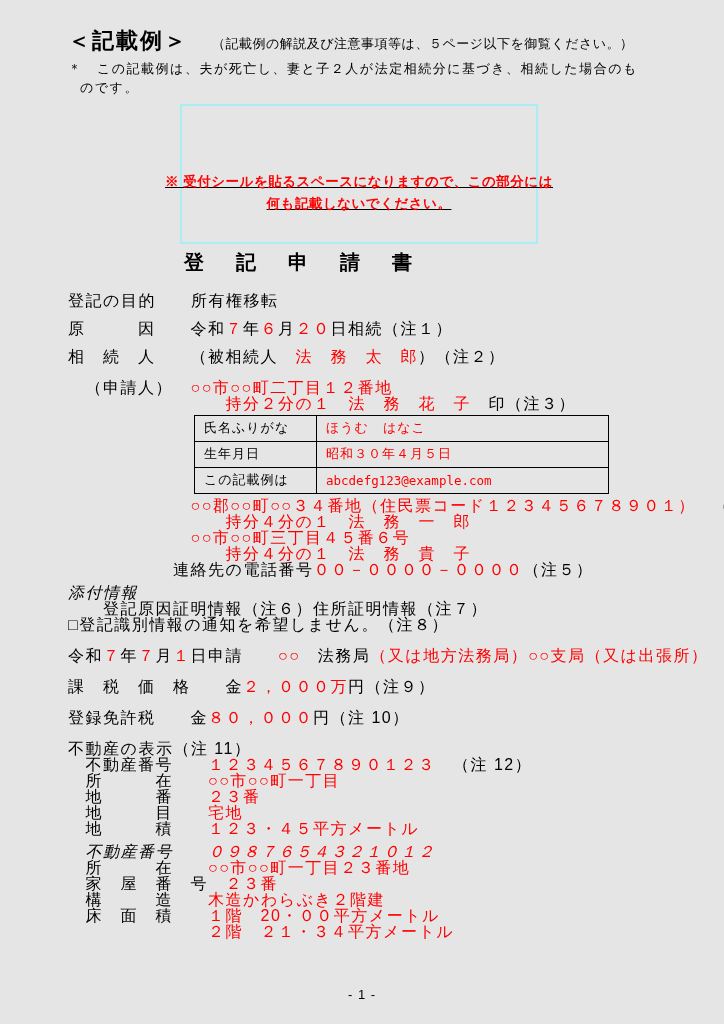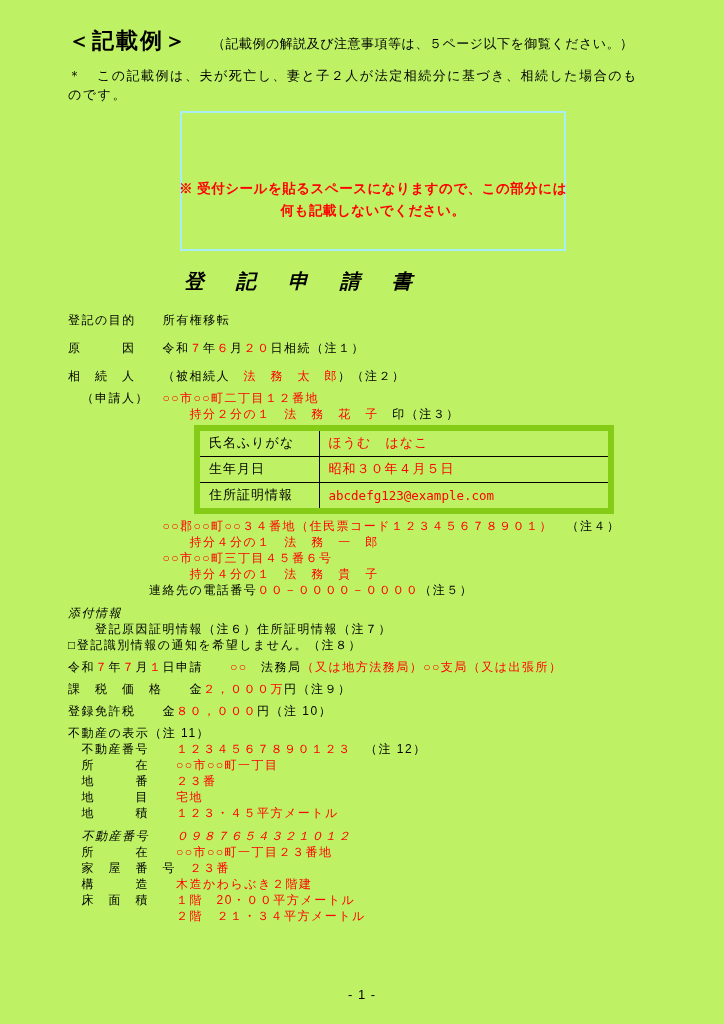--- a/index.html
+++ b/index.html
@@ -1,43 +1,43 @@
 <!DOCTYPE html>
 <html style="--red: #ff0000; --box-border: #aaeef5;"><head>
 <meta charset="utf-8">
 <style>
   * { margin:0; padding:0; box-sizing:border-box; }
   html,body { background:#ffffff; }
   body { font-family:"Liberation Sans", sans-serif; color:#000; }
-  .page { position:relative; width:724px; height:1024px; background:#bef264; overflow:hidden; }
+  .page { position:relative; width:724px; height:1024px; background:#e5e5e5; overflow:hidden; }
   .content { position:absolute; left:68px; top:26px; right:36px; }
 
   .header-line { display:flex; align-items:baseline; gap:24px; white-space:pre; }
   .ex-title { font-size:22px; font-weight:bold; letter-spacing:2px; }
   .ex-note  { font-size:13px; letter-spacing:0.5px; }
-  .remark { font-size:13px; letter-spacing:1.5px; margin-top:11px; white-space:pre; }
-  .remark.cont { margin-top:1px; }
+  .remark { font-size:13px; letter-spacing:1.5px; margin-top:4px; white-space:pre; }
+  .remark.cont { margin-top:1px; margin-left:12px; }
 
-  .seal-box { margin-left:112px; margin-top:7px; width:386px; height:140px;
+  .seal-box { margin-left:112px; margin-top:7px; width:358px; height:140px;
               border:2px solid var(--box-border,#aaeef5);
               display:flex; flex-direction:column; align-items:center;
-              justify-content:center; padding-top:38px; }
+              justify-content:center; padding-top:38px;text-decoration:underline; }
   .seal-text { color:var(--red,#ff0000); font-size:13.5px; font-weight:bold;
                line-height:22px; letter-spacing:0.5px; white-space:pre; }
 
-  .doc-title { margin-top:17px; margin-left:116px; font-size:20px; font-weight:bold; letter-spacing:6px; white-space:pre;font-style:italic; }
+  .doc-title { margin-top:5px; margin-left:116px; font-size:20px; font-weight:bold; letter-spacing:6px; white-space:pre; }
 
   .lines { margin-top:17px; }
-  .line { font-size:12px; line-height:16px; letter-spacing:1.5px; white-space:pre; }
+  .line { font-size:16px; line-height:16px; letter-spacing:1.5px; white-space:pre; }
   .line span.red { color:var(--red,#ff0000); }
   .g1 { margin-top:7px;font-style:italic; }
   .g2 { margin-top:12px; }
-  .g3 { margin-top:6px; }
+  .g3 { margin-top:15px; }
 
-  table.applicant { border-collapse:collapse; margin:3px 0 4px 126px; border:6px solid #84cc16; }
+  table.applicant { border-collapse:collapse; margin:3px 0 4px 126px; border:1px solid #84cc16; }
   table.applicant td { border:1px solid #000; font-size:13px; padding:3px 9px 4px 9px; letter-spacing:1px; white-space:pre; }
   td.lbl { width:122px; }
   td.val { width:292px; color:var(--red,#ff0000); }
   td.val.mono { font-family:"DejaVu Sans Mono", monospace; font-size:12.5px; letter-spacing:0; }
 
   .footer { position:absolute; bottom:22px; left:0; width:724px; text-align:center;
             font-size:13px; letter-spacing:1px; }
 </style>
 </head>
 <body>
@@ -71,21 +71,21 @@
       <tbody>
           <tr>
             <td class="lbl">氏名ふりがな</td>
             <td class="val">ほうむ　はなこ</td>
           </tr>
           <tr>
             <td class="lbl">生年月日</td>
             <td class="val">昭和３０年４月５日</td>
           </tr>
           <tr>
-            <td class="lbl">住所証明情報</td>
+            <td class="lbl">この記載例は</td>
             <td class="val mono">abcdefg123@example.com</td>
           </tr>
         </tbody>
     </table>
 
     <div>
         <div class="line"><span class="red">　　　　　　　○○郡○○町○○３４番地（住民票コード１２３４５６７８９０１）</span><span class="blk">　（注４）</span></div>
         <div class="line"><span class="red">　　　　　　　　　持分４分の１　法　務　一　郎</span></div>
         <div class="line"><span class="red">　　　　　　　○○市○○町三丁目４５番６号</span></div>
         <div class="line"><span class="red">　　　　　　　　　持分４分の１　法　務　貴　子</span></div>

